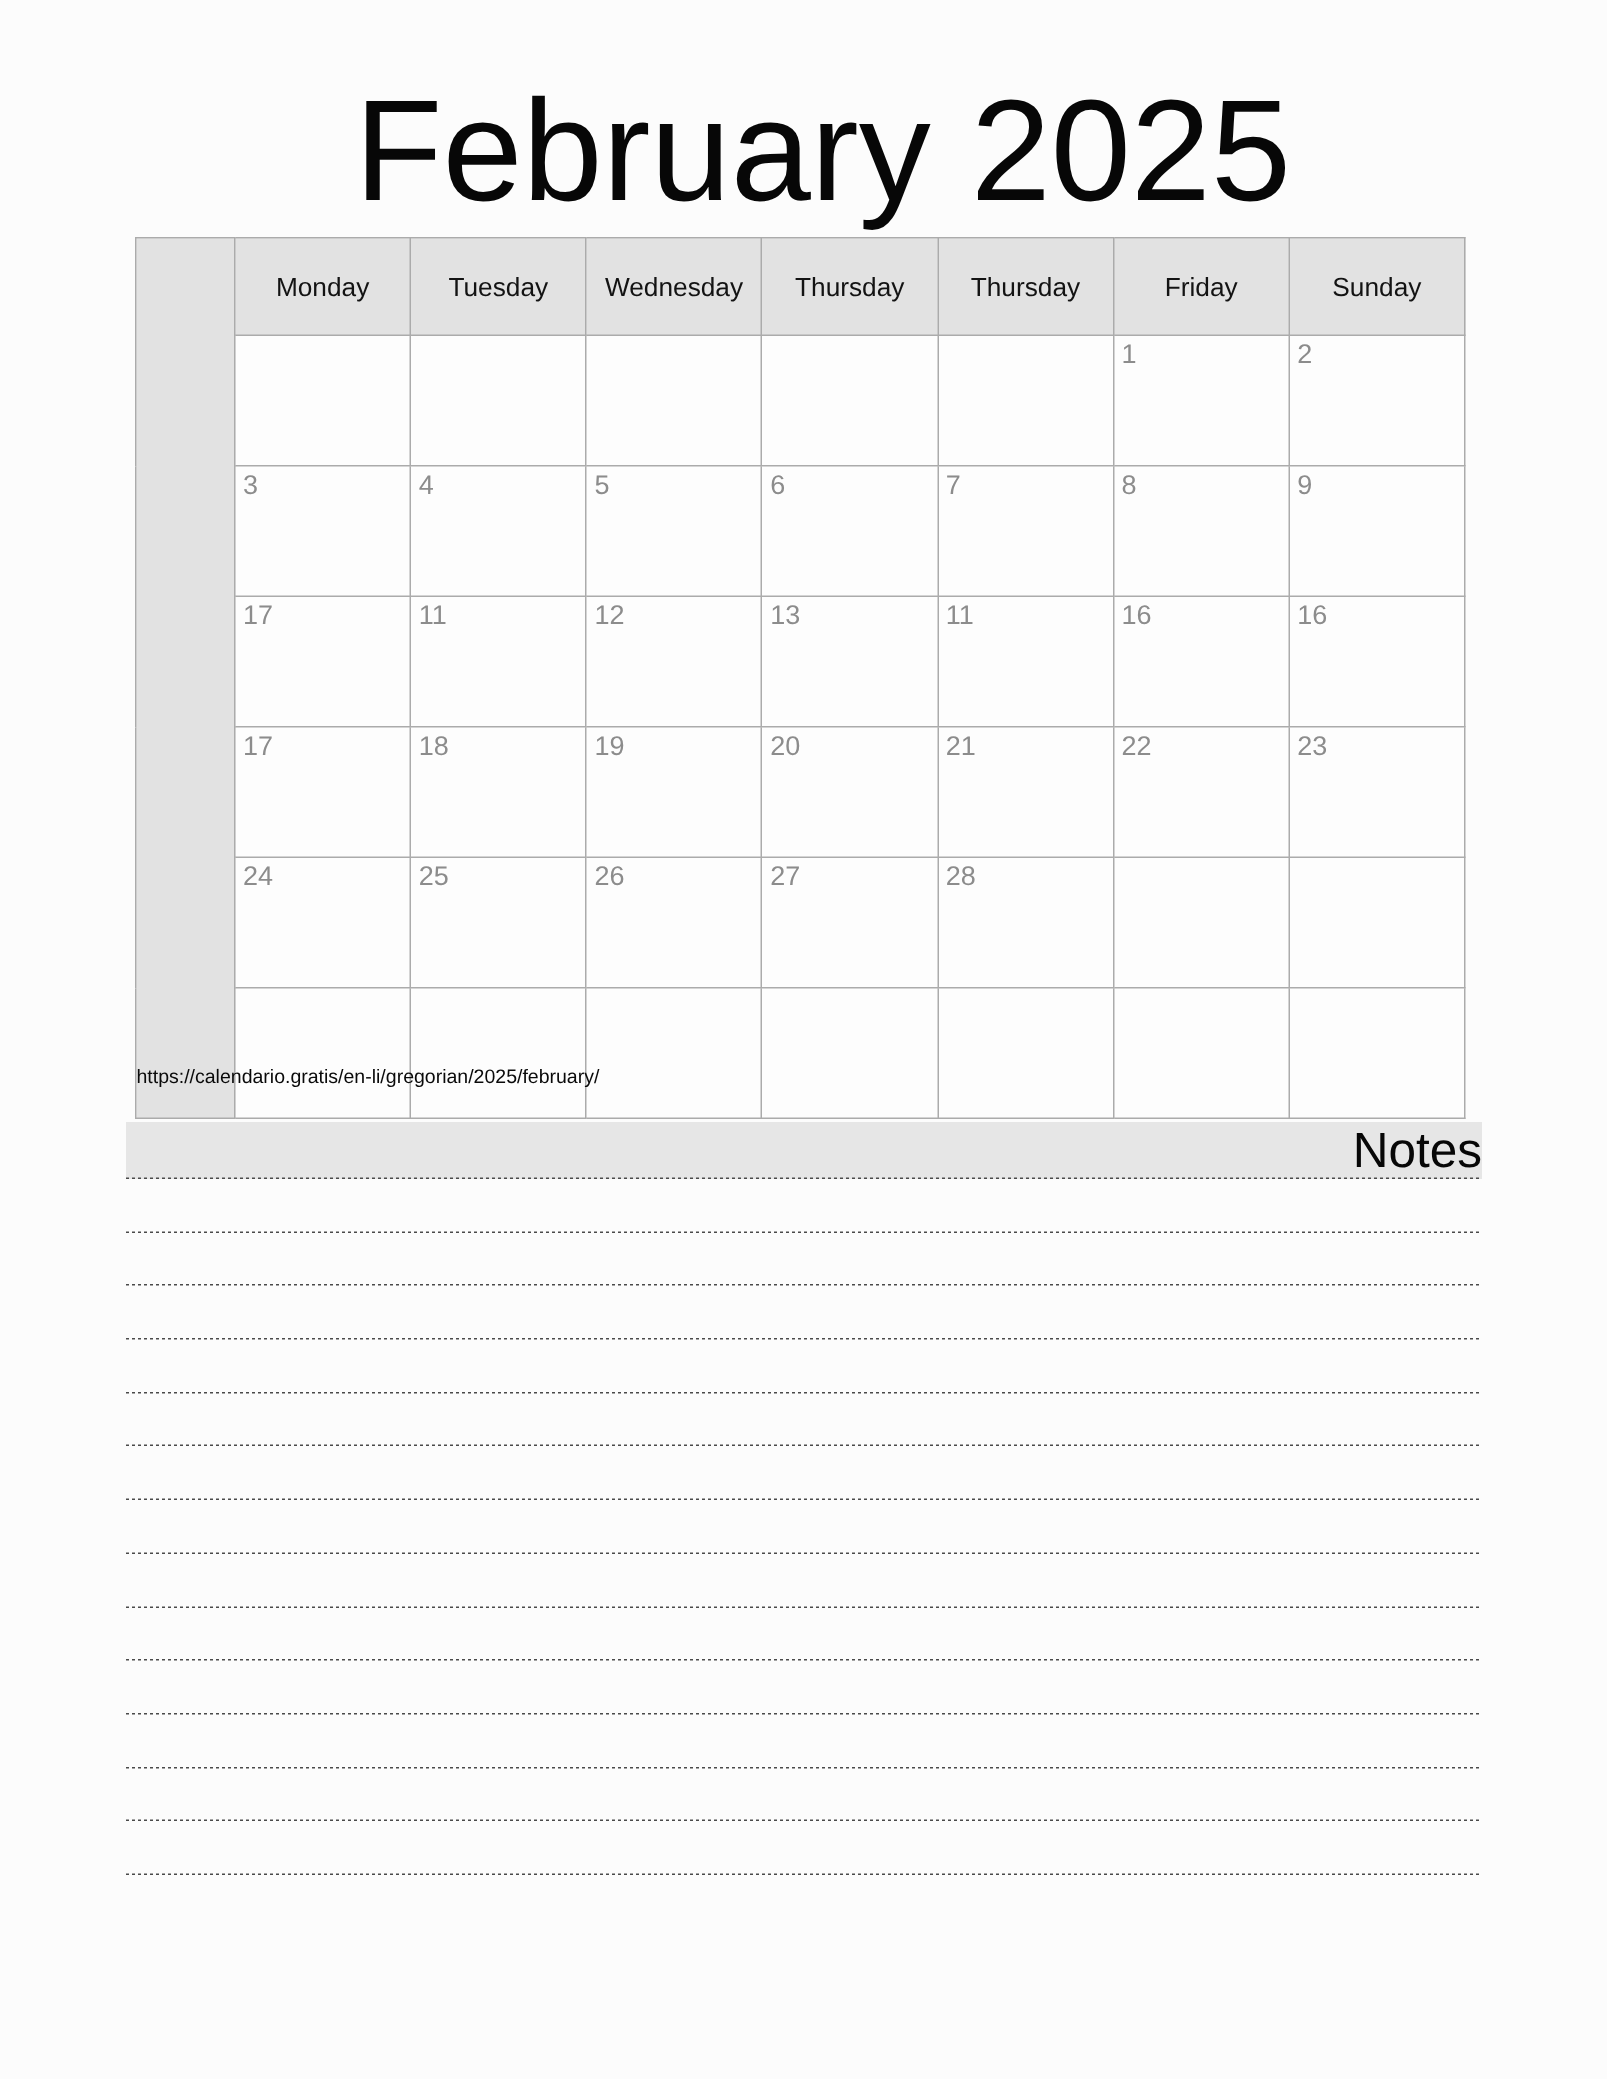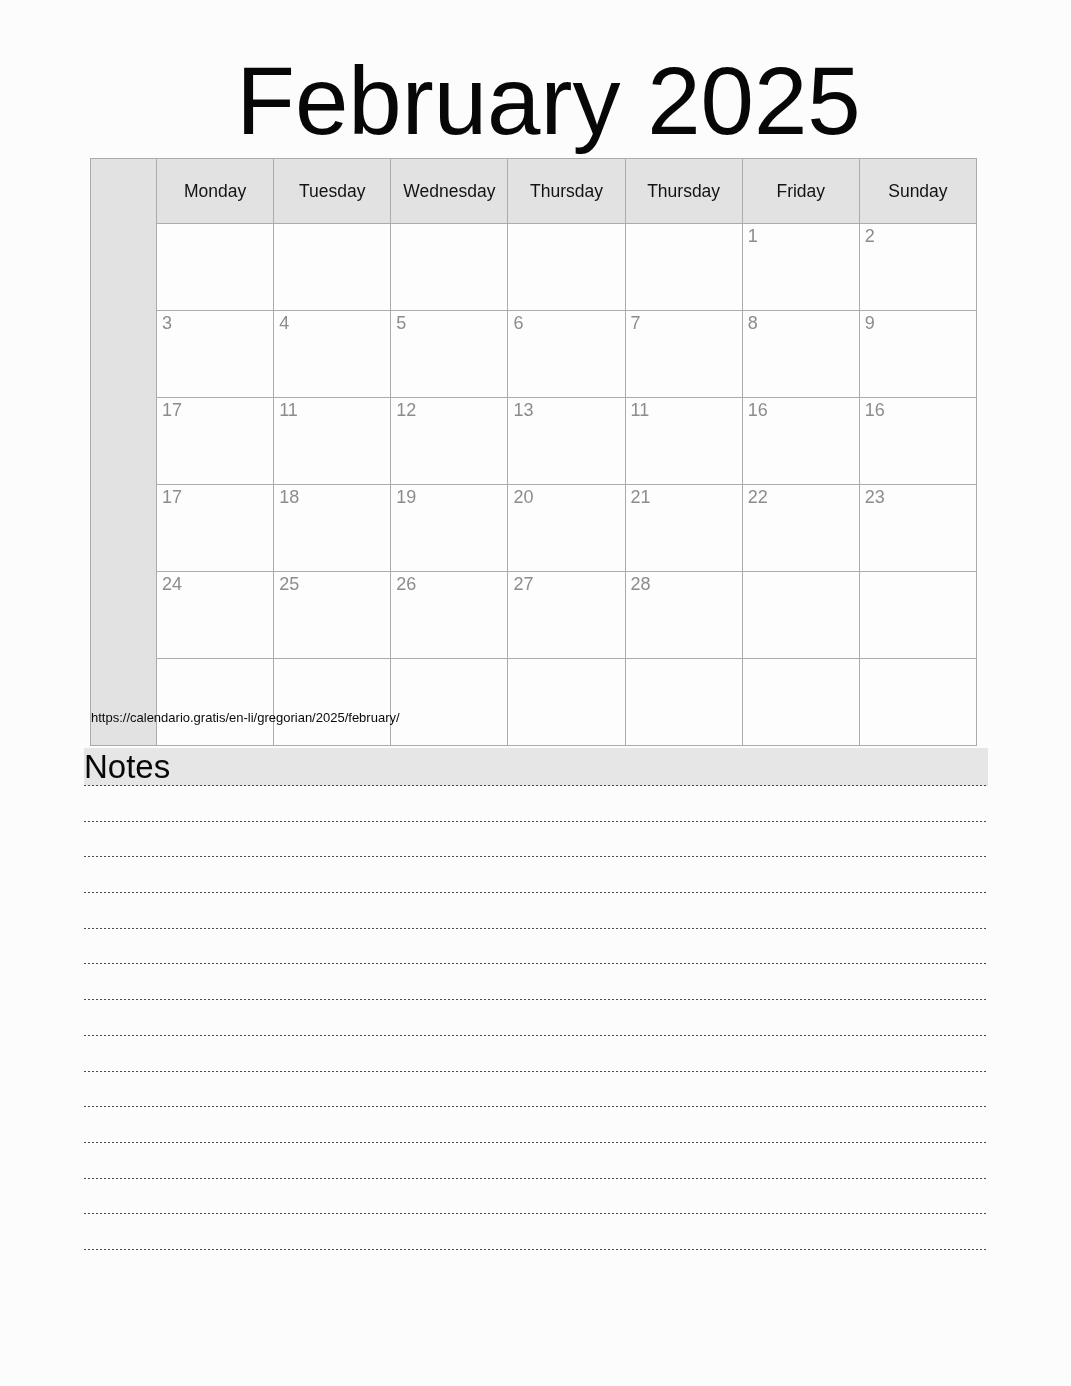--- a/index.html
+++ b/index.html
@@ -78,21 +78,21 @@
       to right,
       var(--dotted-line, #4a4a4a) 0, var(--dotted-line, #4a4a4a) 2px,
       transparent 2px, transparent 4px);
     background-size: 100% 1px;
     background-repeat: no-repeat;
     background-position: left bottom;
   }
   .notes-banner {
     height: 38px;
     background-color: var(--notes-banner-bg, #e6e6e6);
-    text-align: left;
+    text-align: right;
   }
   .notes-banner span {
     font-size: 33px;
     line-height: 38px;
     color: #070707;
   }
   .note-line {
     height: 35.7px;
   }
 </style>

